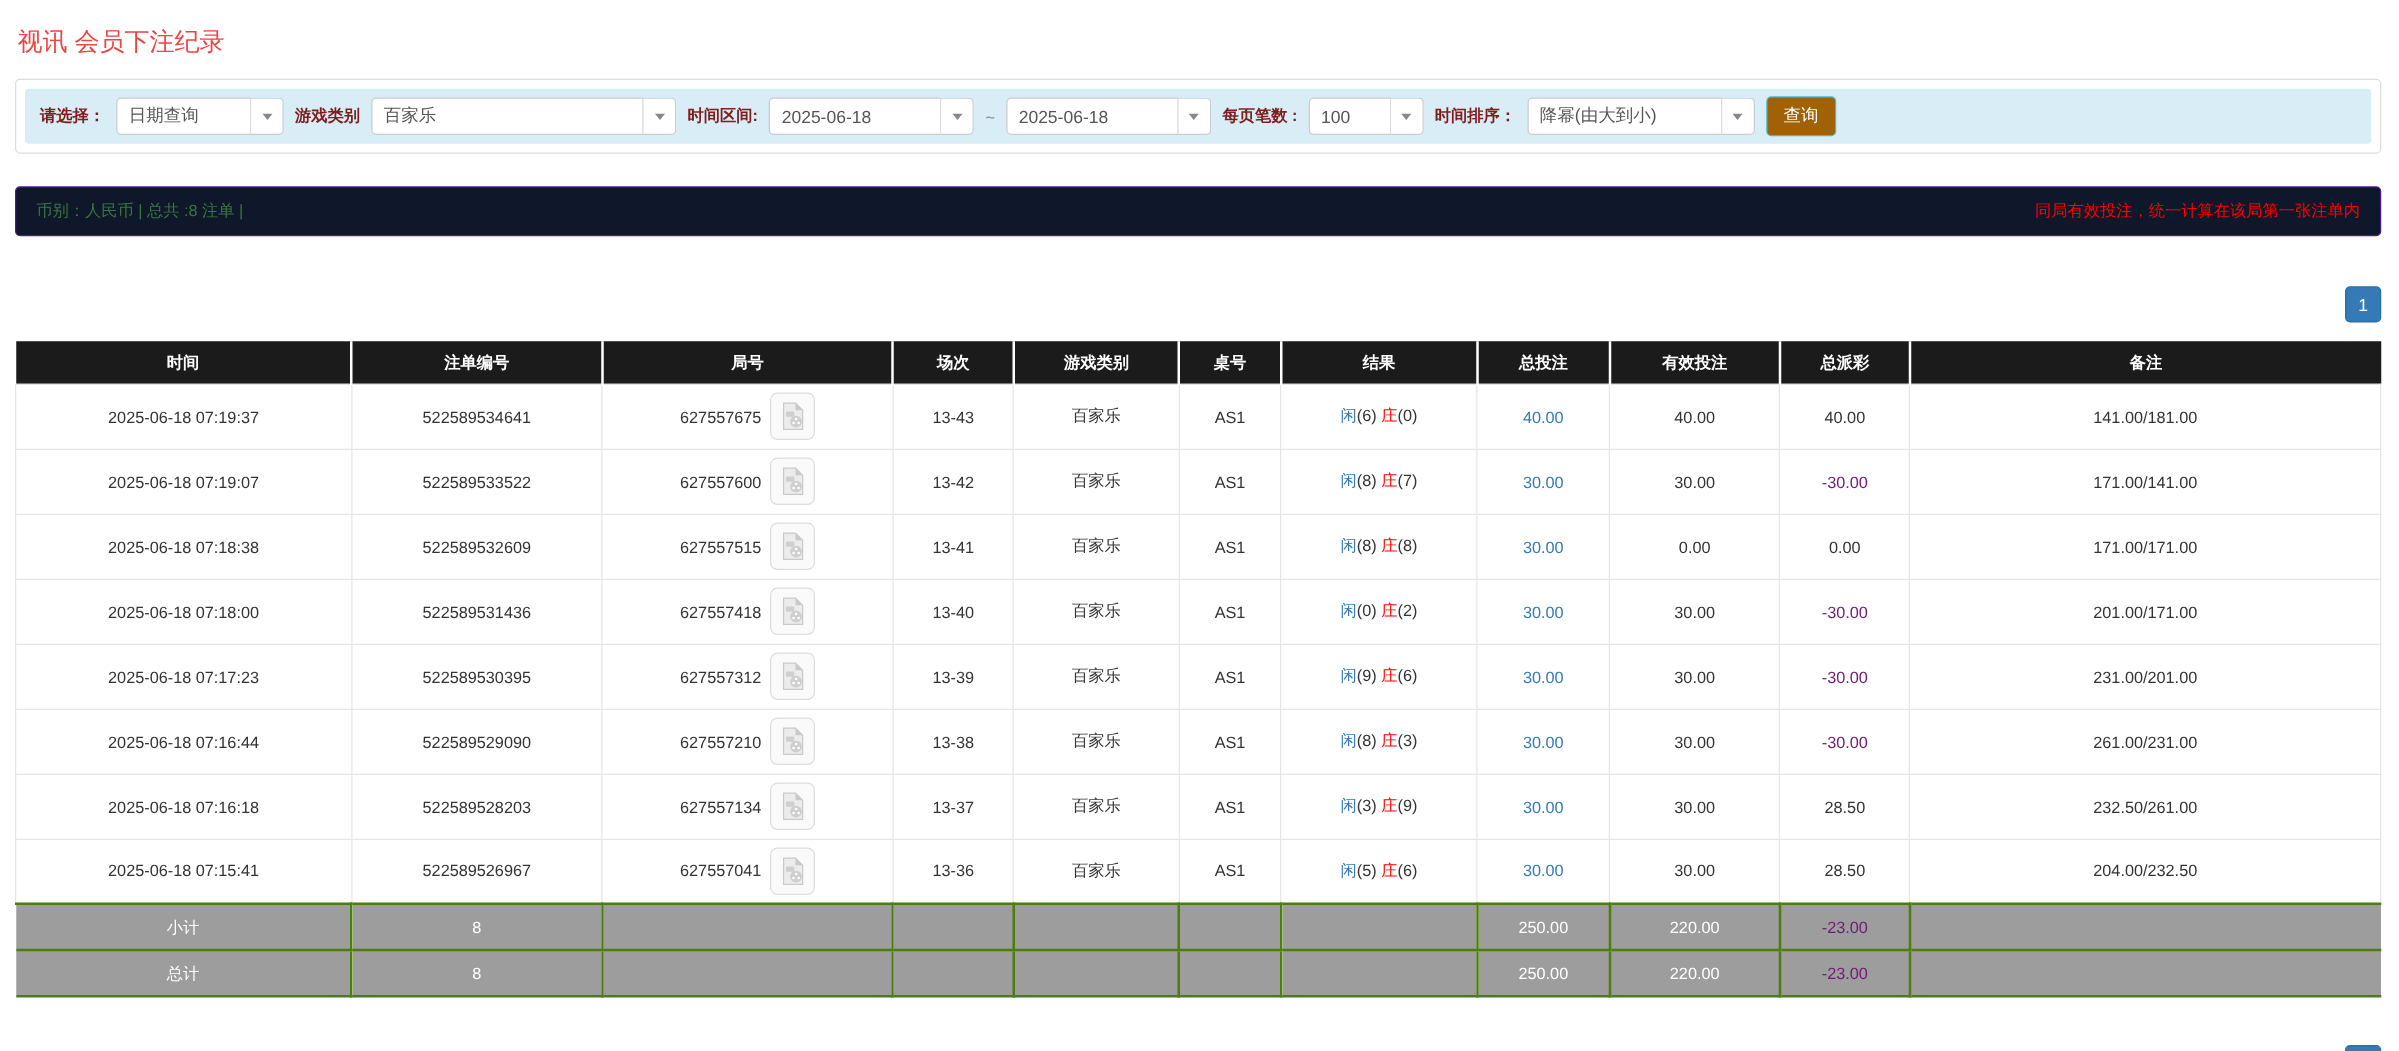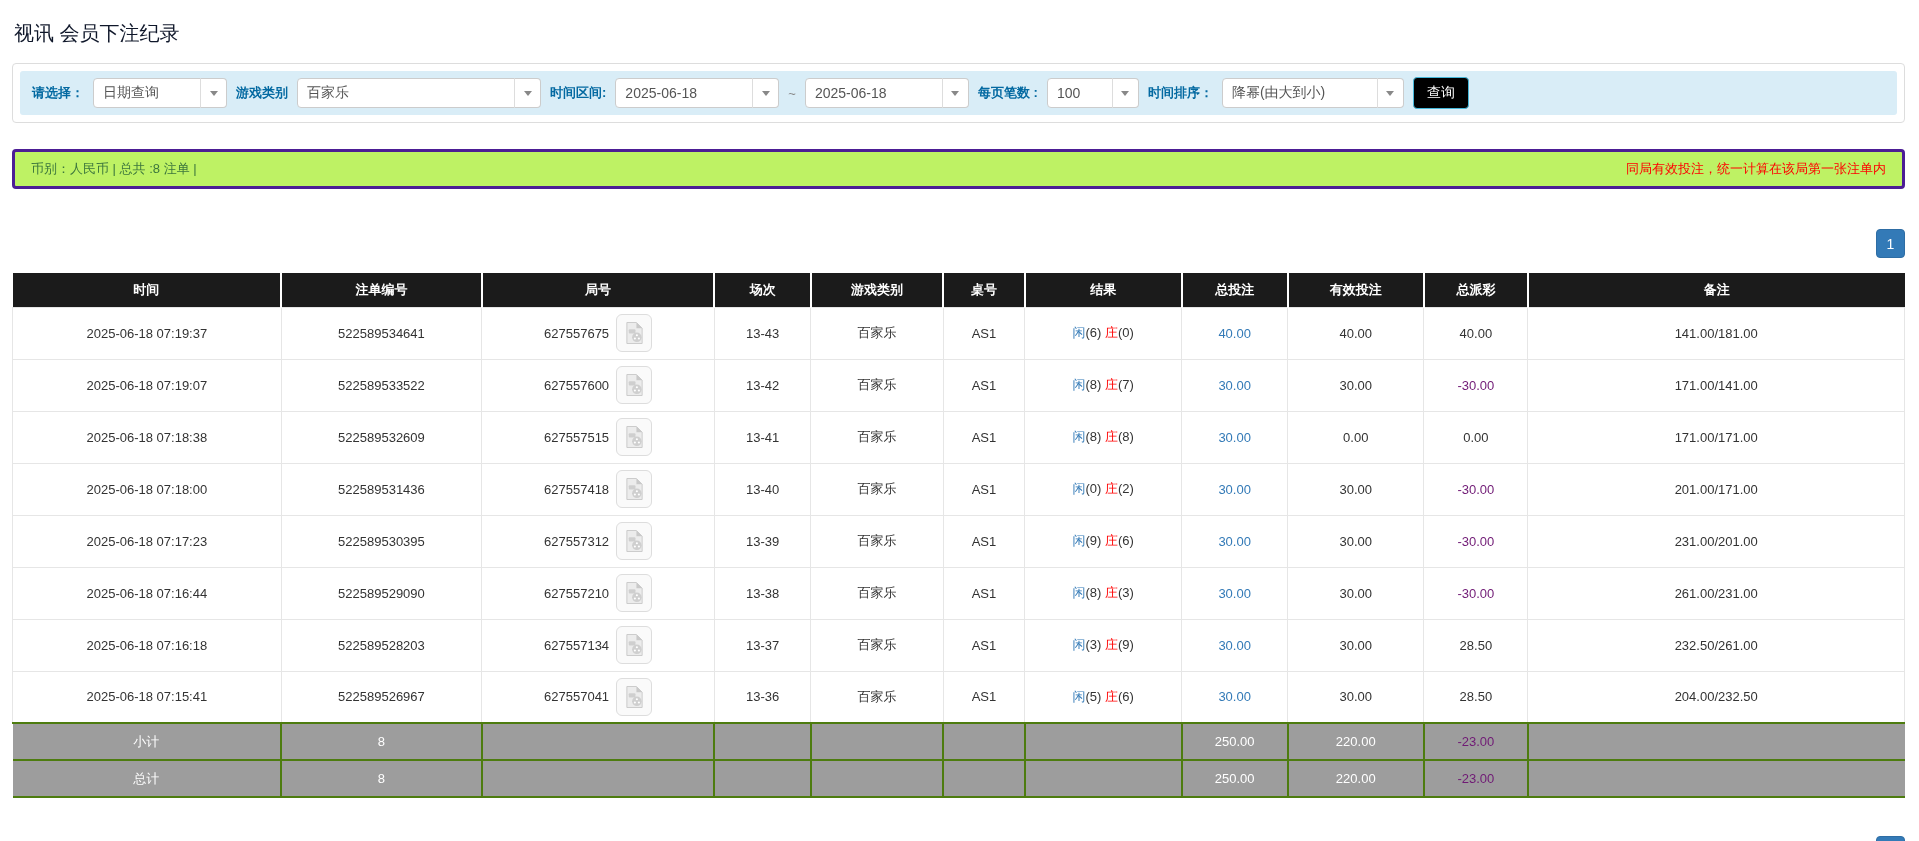--- a/index.html
+++ b/index.html
@@ -2,50 +2,50 @@
 <html><head>
 <meta charset="utf-8">
 <style>
   * { margin:0; padding:0; box-sizing:border-box; }
   html,body { background:#fff; }
   body {
     width:1919px; height:841px; overflow:hidden;
     font-family:"Liberation Sans","DejaVu Sans",sans-serif;
     color:#333; padding:14px 14px 0 12px;
   }
-  .page-title { font-size:20px; font-weight:400; color:#0f172a; margin:6px 0 16px 2px; }
+  .page-title { font-size:20px; font-weight:400; color:#ef4444; margin:6px 0 16px 2px; }
 
   
   .filter-panel { border:1px solid #ddd; border-radius:4px; padding:7px; background:#fff; }
   .filter-bar {
     background:#d9edf7; border-radius:3px; padding:6px 12px;
     display:flex; align-items:center; gap:9px; min-height:44px;
   }
-  .f-label { font-size:13px; font-weight:bold; color:#0369a1; white-space:nowrap;text-align:right; }
+  .f-label { font-size:13px; font-weight:bold; color:#7f1d1d; white-space:nowrap;text-align:right; }
   .tilde { color:#888; font-size:13px; }
   .combo { display:flex; height:30px; }
   .combo-input {
     background:#fff; border:1px solid #ccc; border-radius:4px 0 0 4px;
     font-size:14px; color:#555; padding:4px 9px; display:flex; align-items:center;
     white-space:nowrap; overflow:hidden;
   }
   .combo-btn {
     width:27px; background:#fff; border:1px solid #ccc; border-left:1px solid #ddd;
     margin-left:-1px; border-radius:0 4px 4px 0; display:flex; align-items:center; justify-content:center;
     cursor:pointer;
   }
   .caret { width:0; height:0; border-left:4px solid transparent; border-right:4px solid transparent; border-top:5px solid #888; }
   .search-btn {
-    background:#000000; border:1px solid #46b8da; color:#fff; font-size:14px;
+    background:#a16207; border:1px solid #46b8da; color:#fff; font-size:14px;
     border-radius:4px; height:32px; padding:0 13px; cursor:pointer; white-space:nowrap;
   }
 
   
   .summary-bar {
-    margin-top:26px; background:#bef264; border:3px solid #4c1d95; border-radius:4px;
+    margin-top:26px; background:#0f172a; border:1px solid #4c1d95; border-radius:4px;
     padding:0 16px; height:40px; display:flex; align-items:center; justify-content:space-between;
   }
   .summary-left { font-size:13px; color:#3c763d; }
   .summary-note { font-size:13px; color:#f00; }
 
   
   .pager { display:flex; justify-content:flex-end; margin-top:40px; }
   .pager-bottom { margin-top:38px; }
   .page-btn {
     min-width:29px; height:29px; background:#337ab7; border:1px solid #2e6da4; color:#fff;

